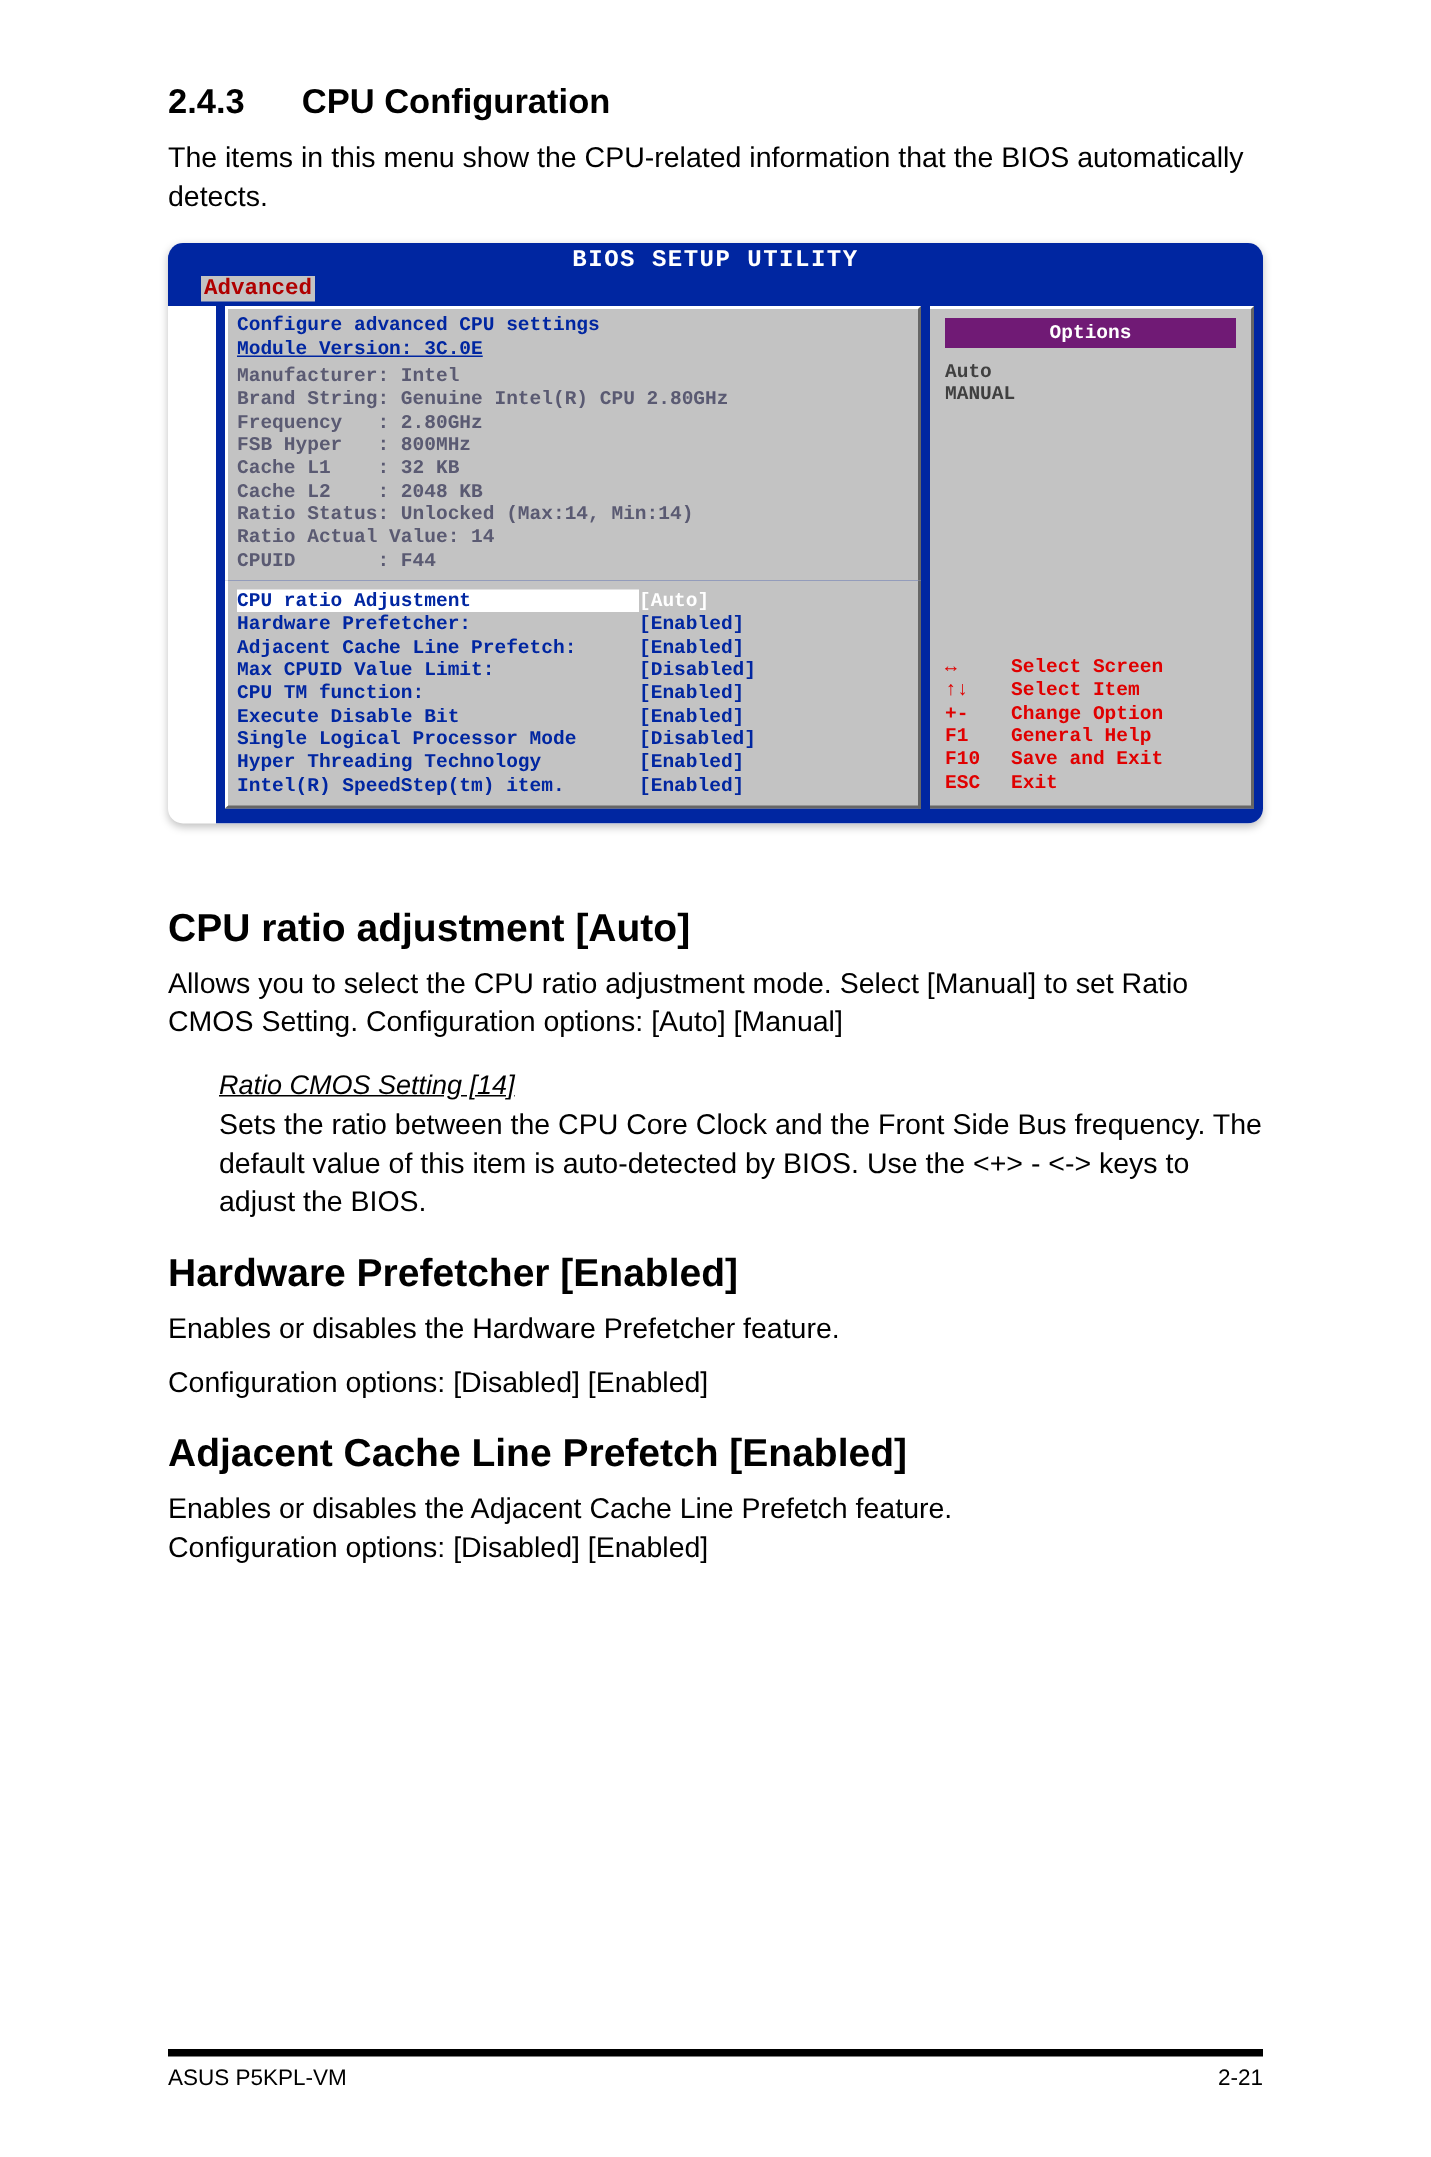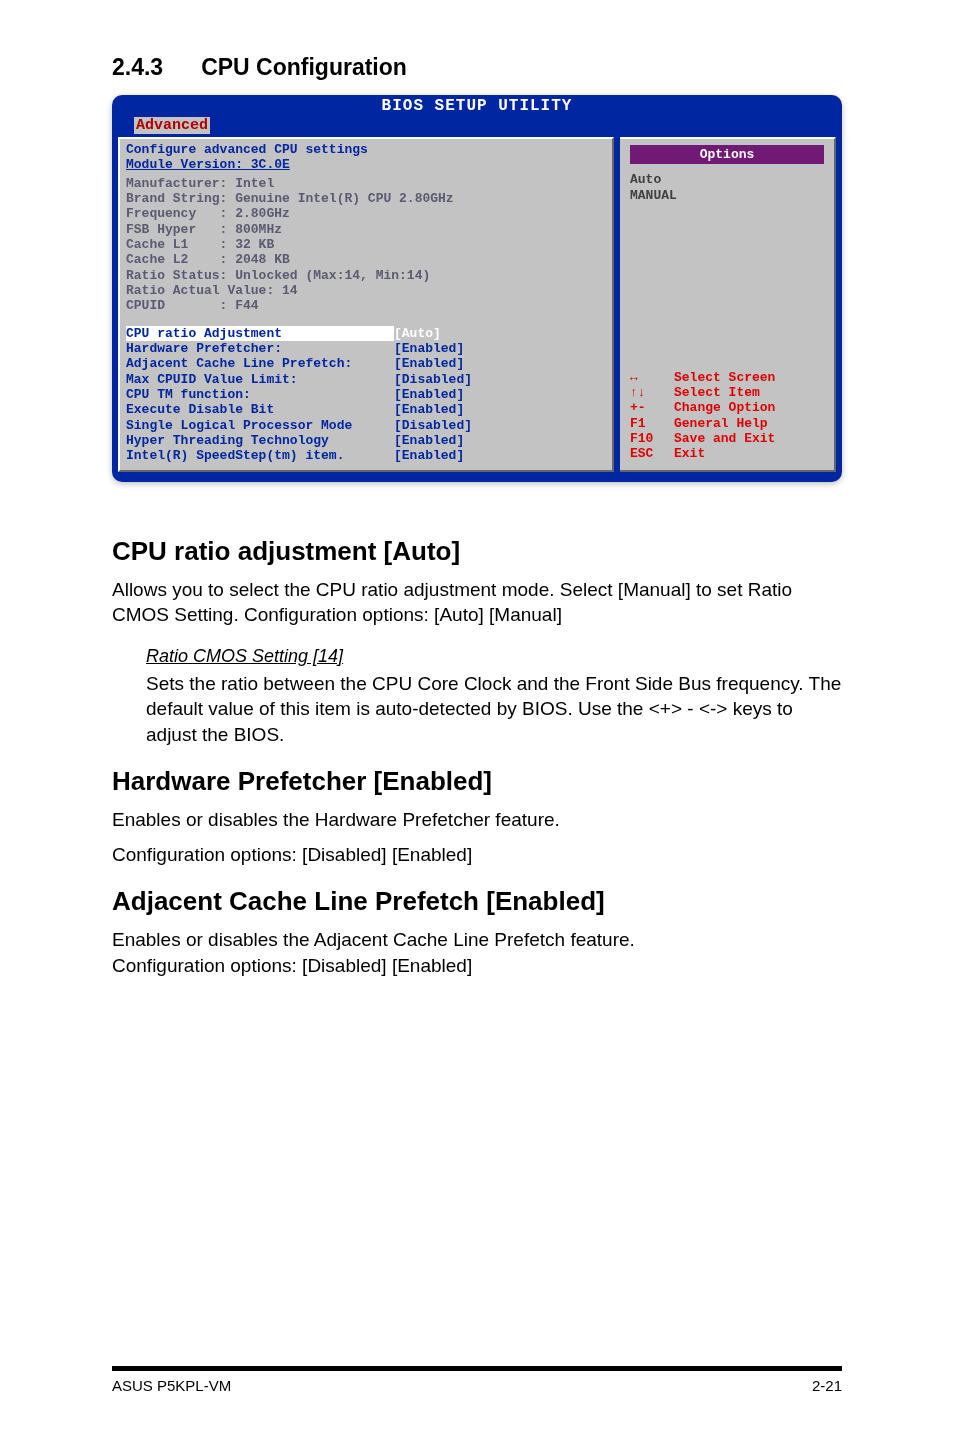--- a/index.html
+++ b/index.html
@@ -50,20 +50,21 @@
     font-size: 15px;
   }
   .bios-tab-active {
     display: inline-block;
     background: #c3c3c3;
     color: #b00000;
     padding: 0 2px;
   }
   .bios-body {
     display: flex;
+    padding-left: 32px;
   }
   .bios-left {
     flex: 1;
     background: #0026a1;
     padding: 0 6px 10px 6px;
     font-family: "Courier New", monospace;
     font-size: 13px;
     font-weight: bold;
     line-height: 1.18;
   }
@@ -155,20 +156,21 @@
 </style>
 </head>
 <body>
 
 <div class="page">
 
   <h2 class="section-num">
     <span class="num">2.4.3</span><span>CPU Configuration</span>
   </h2>
 
+  <p class="body">The items in this menu show the CPU-related information that the BIOS automatically detects.</p>
 
   <div class="bios-wrap">
     <div class="bios-title">BIOS SETUP UTILITY</div>
     <div class="bios-tabrow">
       <span class="bios-tab-active">Advanced</span>
     </div>
     <div class="bios-body">
       <div class="bios-left">
         <div class="left-header">
           <div>Configure advanced CPU settings</div>

